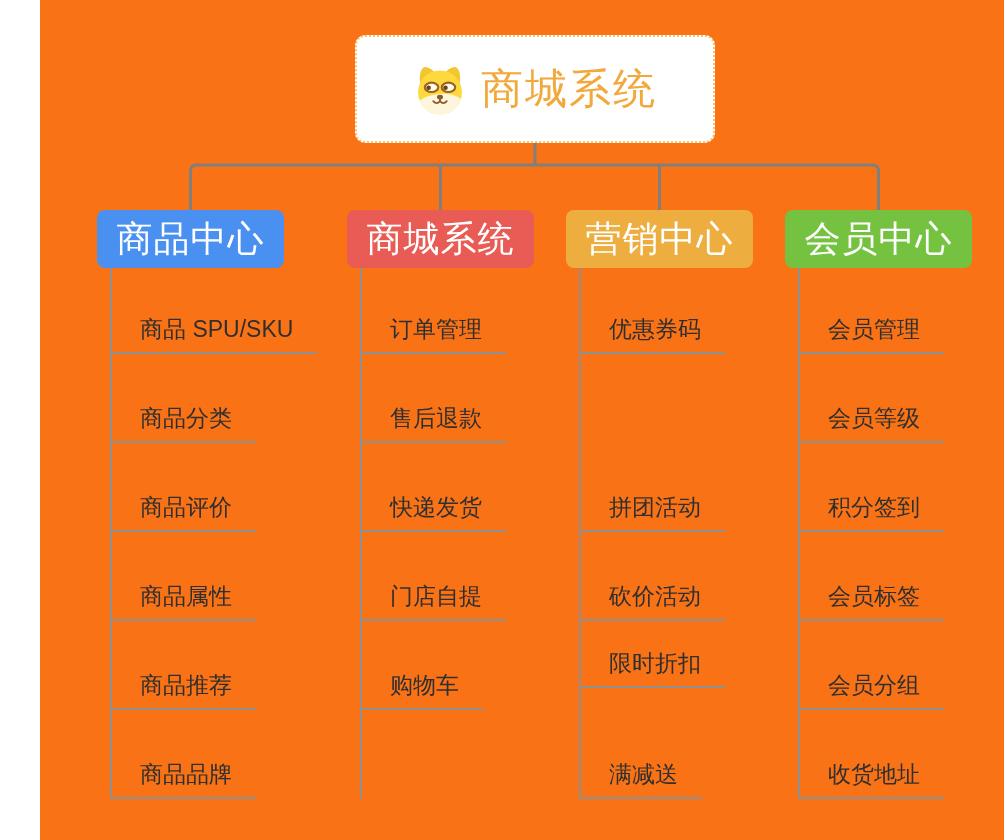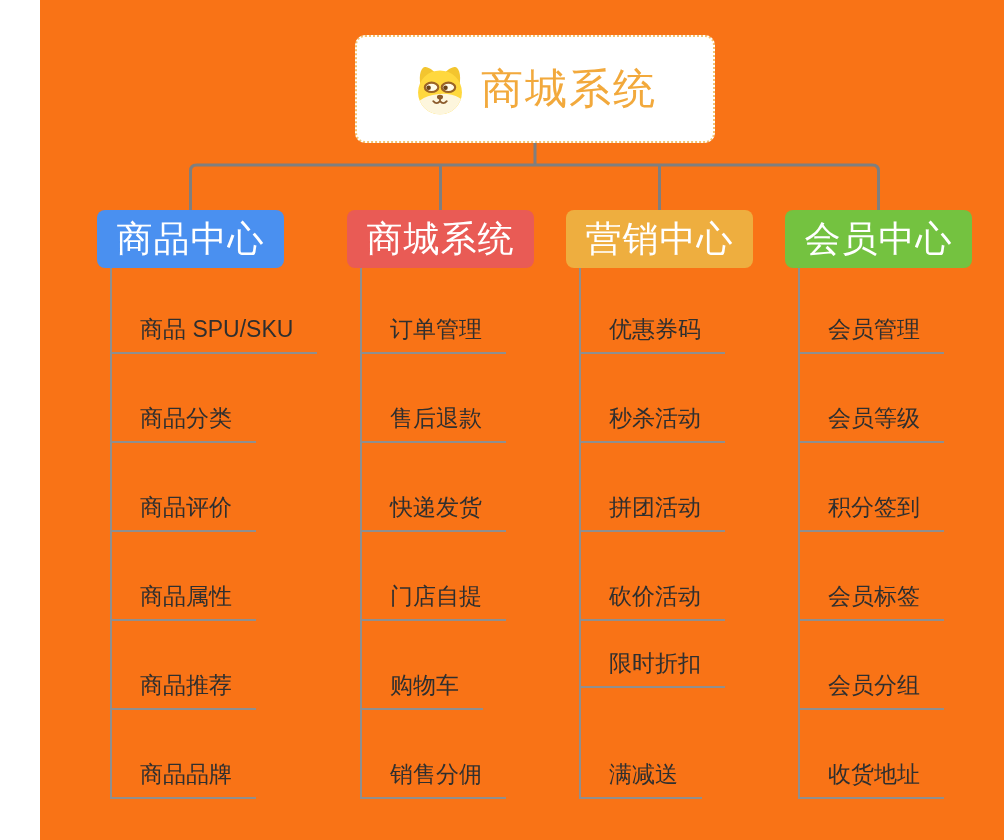--- a/index.html
+++ b/index.html
@@ -87,27 +87,25 @@
         <div class="leaf" style="top: 548px; border-bottom-color: rgb(143, 143, 143);">商品品牌</div>
       </div>
       <div class="column" style="left: 307px;">
         <div class="branch-header" style="background: rgb(233, 91, 85);">商城系统</div>
         <div class="branch-line" style="background: rgb(143, 143, 143);"></div>
         <div class="leaf" style="top: 103px; border-bottom-color: rgb(143, 143, 143);">订单管理</div>
         <div class="leaf" style="top: 192px; border-bottom-color: rgb(143, 143, 143); text-align: right;">售后退款</div>
         <div class="leaf" style="top: 281px; border-bottom-color: rgb(143, 143, 143);">快递发货</div>
         <div class="leaf" style="top: 370px; border-bottom-color: rgb(143, 143, 143);">门店自提</div>
         <div class="leaf" style="top: 459px; border-bottom-color: rgb(143, 143, 143);">购物车</div>
-        <div class="leaf" style="top: 548px; border-bottom-color: rgb(143, 143, 143);">销售分佣</div>
       </div>
       <div class="column" style="left: 526px;">
         <div class="branch-header" style="background: rgb(238, 174, 63);">营销中心</div>
         <div class="branch-line" style="background: rgb(143, 143, 143);"></div>
         <div class="leaf" style="top: 103px; border-bottom-color: rgb(143, 143, 143);">优惠券码</div>
-        <div class="leaf" style="top: 192px; border-bottom-color: rgb(143, 143, 143);">秒杀活动</div>
         <div class="leaf" style="top: 370px; border-bottom-color: rgb(143, 143, 143);">砍价活动</div>
         <div class="leaf" style="top: 281px; border-bottom-color: rgb(143, 143, 143);">拼团活动</div>
         <div class="leaf" style="top: 437px; border-bottom-color: rgb(143, 143, 143);">限时折扣</div>
         <div class="leaf" style="top: 548px; border-bottom-color: rgb(143, 143, 143);">满减送</div>
       </div>
       <div class="column" style="left: 745px;">
         <div class="branch-header" style="background: rgb(116, 194, 64);">会员中心</div>
         <div class="branch-line" style="background: rgb(143, 143, 143);"></div>
         <div class="leaf" style="top: 103px; border-bottom-color: rgb(143, 143, 143);">会员管理</div>
         <div class="leaf" style="top: 192px; border-bottom-color: rgb(143, 143, 143);">会员等级</div>

